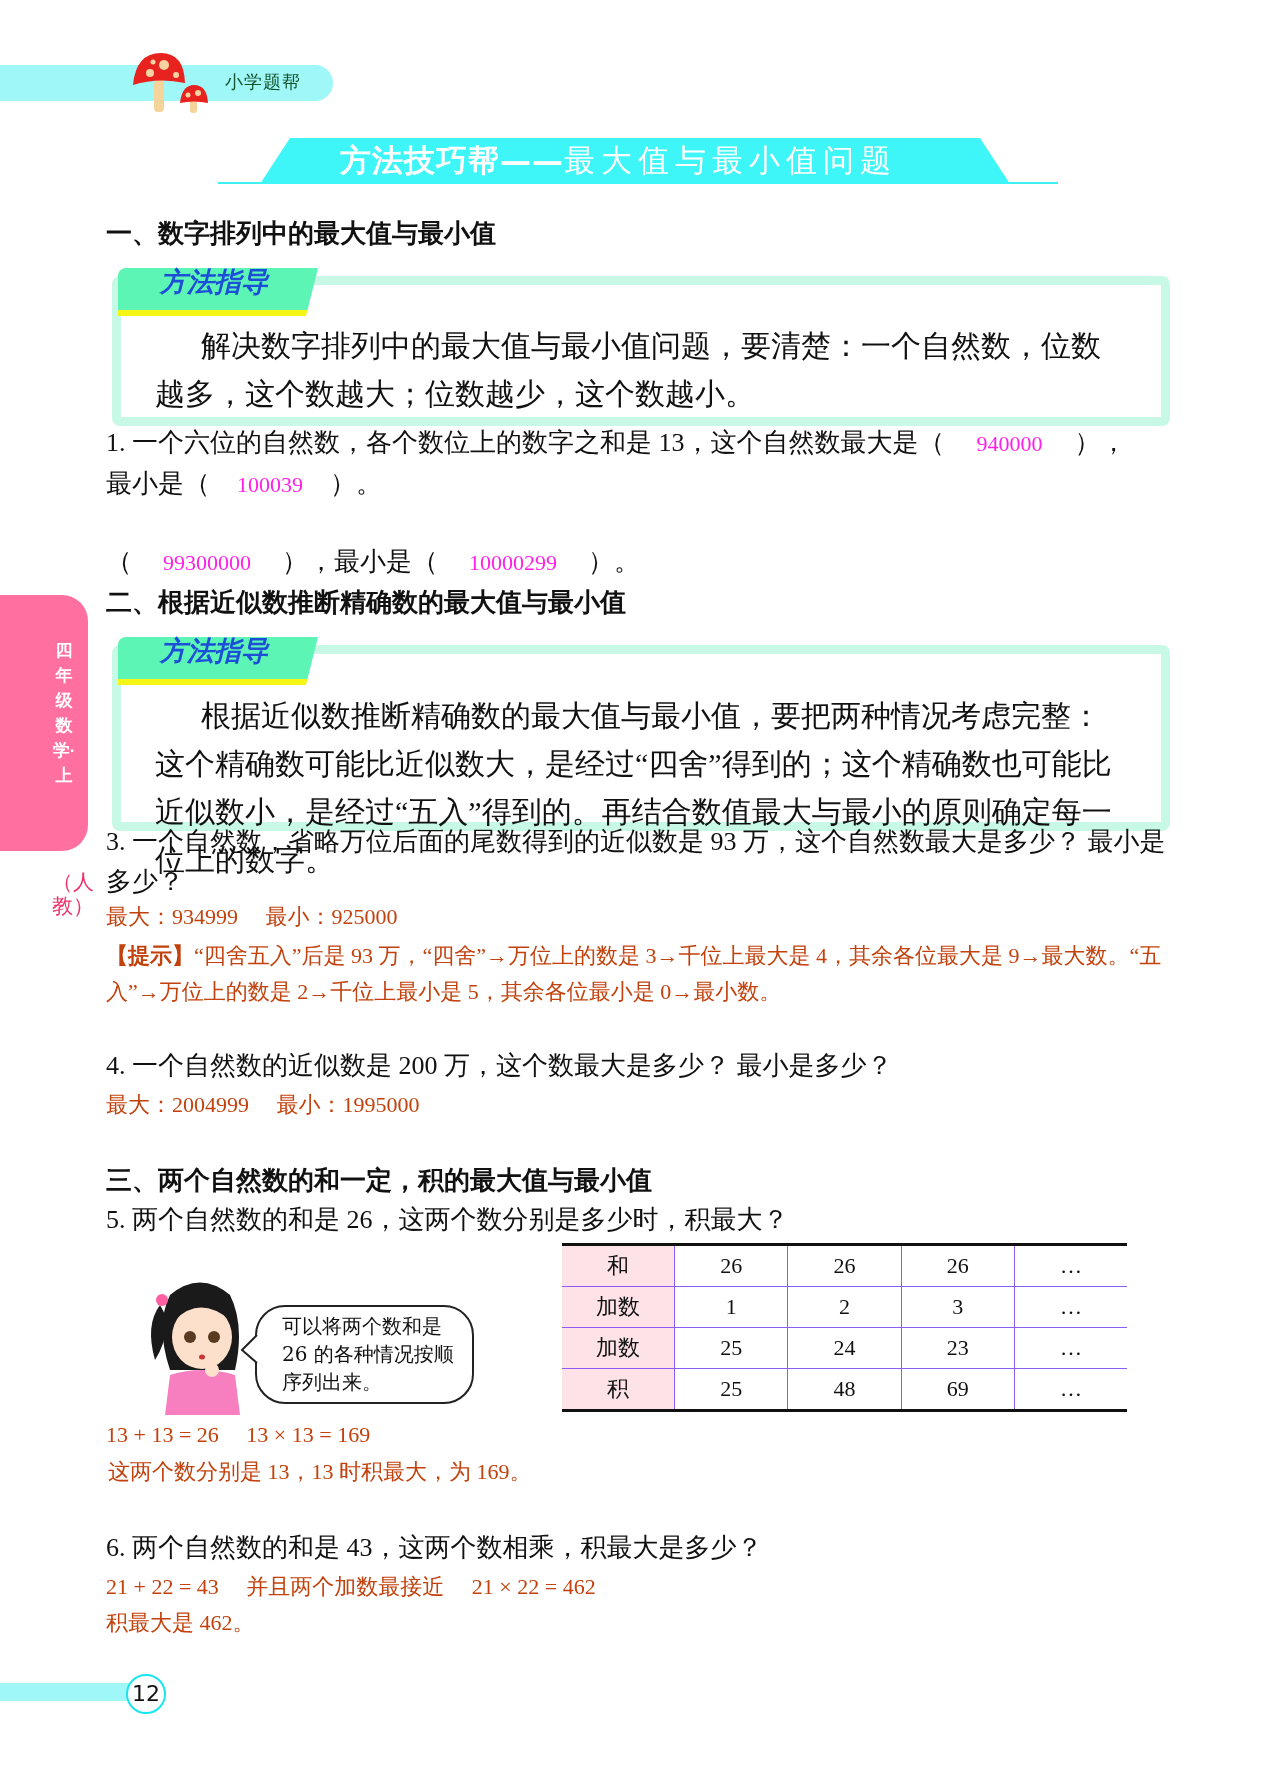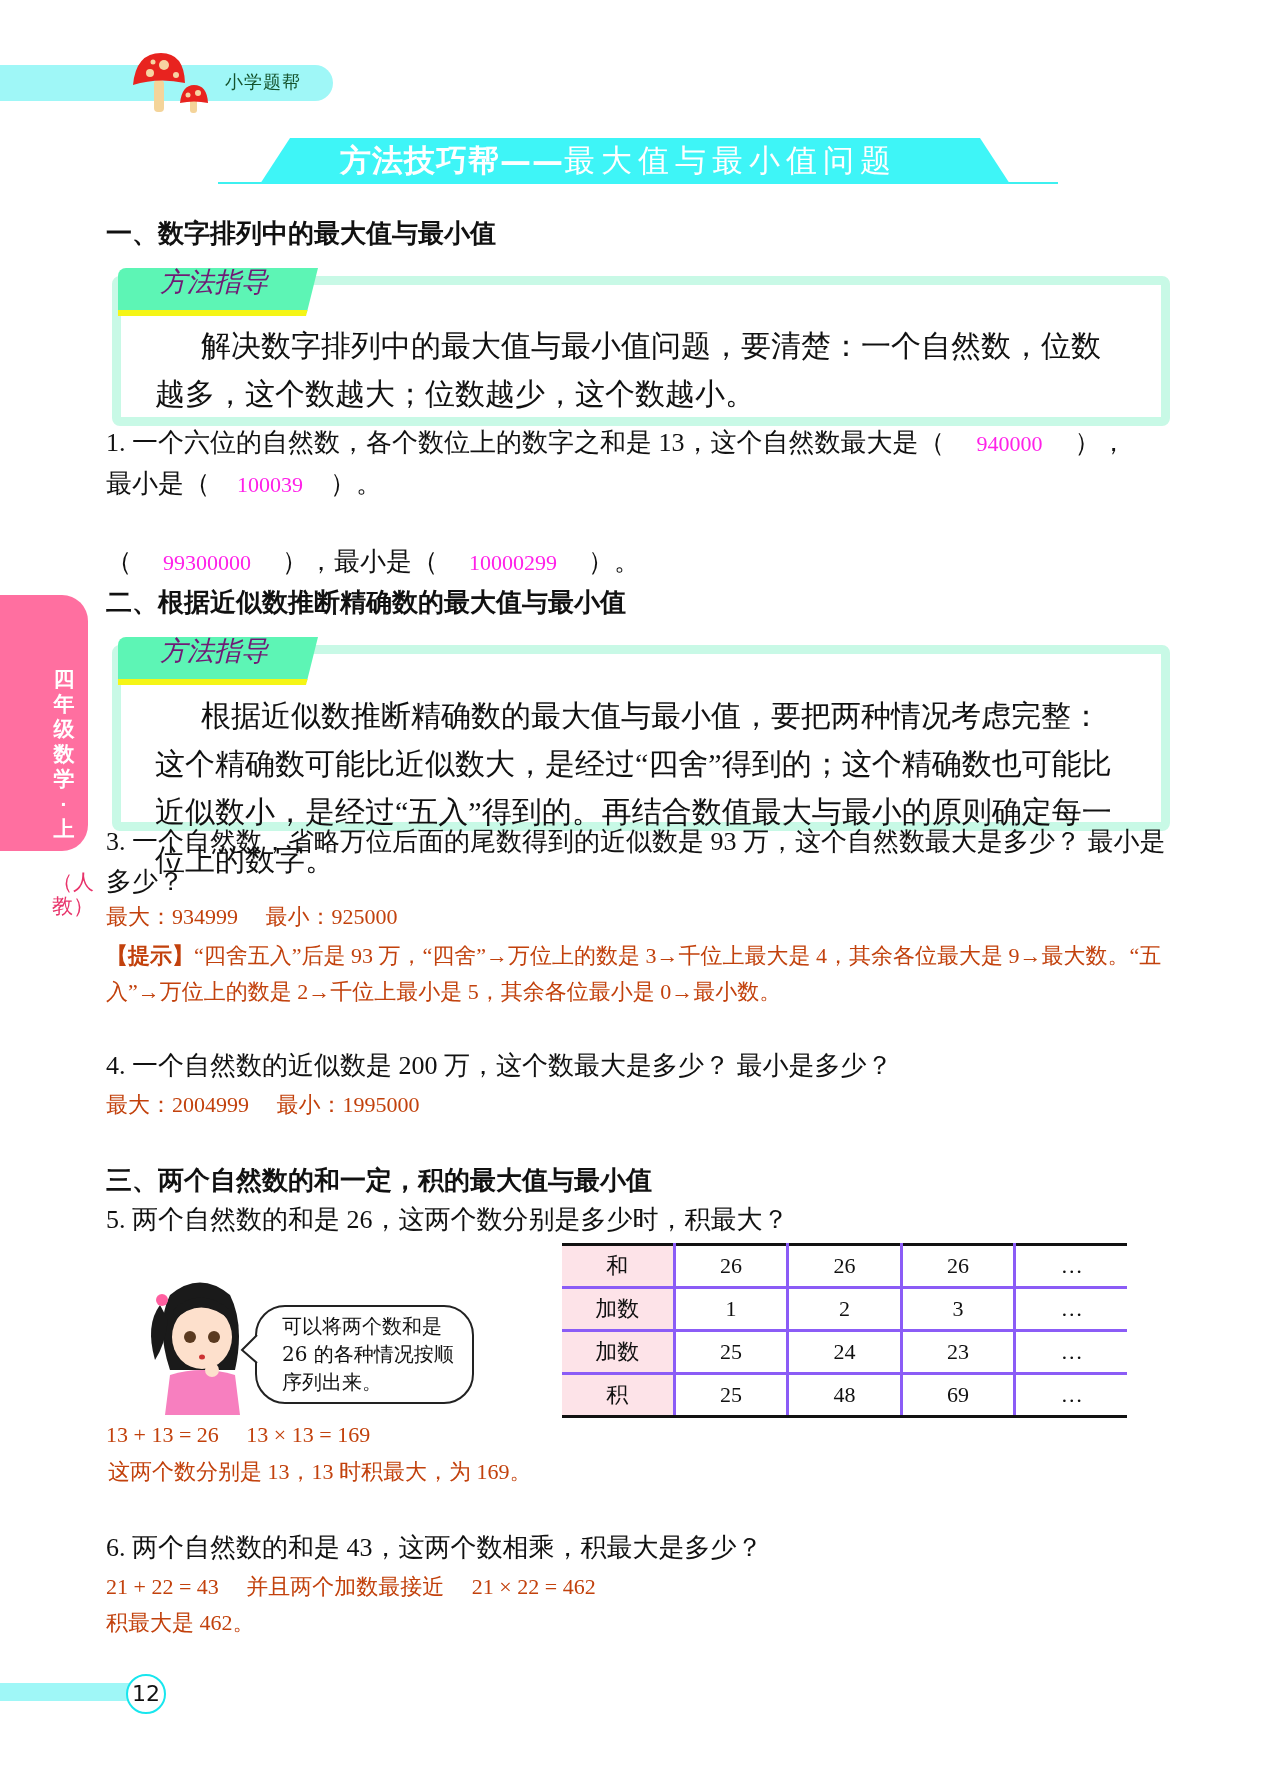--- a/index.html
+++ b/index.html
@@ -16,29 +16,29 @@
   .title-text { left:340px; top:140px; font-family:"DejaVu Sans",sans-serif; font-size:31px; color:#fff; font-weight:bold; letter-spacing:1px; white-space:nowrap; }
   .title-text .thin { font-family:"DejaVu Serif",serif; font-weight:normal; letter-spacing:6px; }
   
   .h2 { font-family:"DejaVu Sans",sans-serif; font-size:26px; font-weight:bold; color:#111; white-space:nowrap; }
   .q { font-family:"Liberation Serif","DejaVu Serif",serif; font-size:26px; color:#111; line-height:40px; }
   .ans { color:#c2410c; font-family:"Liberation Serif","DejaVu Serif",serif; font-size:22px; white-space:nowrap; }
   .fill { color:#ff20e8; font-size:22px; }
   
   .guide { border:9px solid #c8f9e6; border-radius:8px; background:#fff; }
   .guide-tab { background:#5df5b5; border-bottom:6px solid #f5f516; clip-path:polygon(0 0,100% 0,94% 100%,0 100%); border-radius:8px 0 0 0; }
-  .guide-tab-text { font-family:"DejaVu Sans",sans-serif; font-weight:normal; font-size:27px; color:#701a75; font-style:italic; white-space:nowrap; }
+  .guide-tab-text { font-family:"DejaVu Sans",sans-serif; font-weight:bold; font-size:27px; color:#1d4ed8; font-style:italic; white-space:nowrap; }
   .guide-body { font-family:"Liberation Serif","DejaVu Serif",serif; font-size:30px; line-height:48px; color:#111; }
   
   .side-tab { left:0; top:595px; width:88px; height:256px; background:#ff6fa0; border-radius:0 26px 26px 0; }
-  .side-text { left:52px; top:638px; width:24px; font-family:Liberation Sans, sans-serif; font-weight:bold; font-size:21px; color:#fff; line-height:25px; text-align:center;margin-top:28px; }
+  .side-text { left:52px; top:638px; width:24px; font-family:Liberation Sans, sans-serif; font-weight:bold; font-size:17px; color:#fff; line-height:25px; text-align:center; }
   .side-pub { left:52px; top:870px; width:24px; font-family:"DejaVu Sans",sans-serif; font-weight:normal; font-size:21px; color:#e8336a; line-height:24px; text-align:center; }
   
   table.t { border-collapse:collapse; font-family:"Liberation Serif","DejaVu Serif",serif; font-size:22px; }
-  table.t td { border:3px solid #8b5cf6; width:112px; height:40px; text-align:center; padding:0; }
+  table.t td { border:1px solid #8b5cf6; width:112px; height:40px; text-align:center; padding:0; }
   table.t tr:first-child td { border-top:3px solid #111; }
   table.t tr:last-child td { border-bottom:3px solid #111; }
   table.t td:first-child { border-left:none; background:#fde3e8; }
   table.t td:last-child { border-right:none; }
   
   .bubble { left:255px; top:1305px; width:215px; height:95px; border:2px solid #222; border-radius:30px; background:#fff; }
   .bubble-text { left:282px; top:1312px; width:190px; font-family:"DejaVu Serif",serif; font-size:20px; line-height:28px; color:#111; }
   
   .foot-bar { left:0; top:1683px; width:150px; height:18px; background:#9ff7f7; }
   .page-num { left:126px; top:1674px; width:36px; height:36px; border:2px solid #18e6ee; border-radius:50%; background:#fff;

